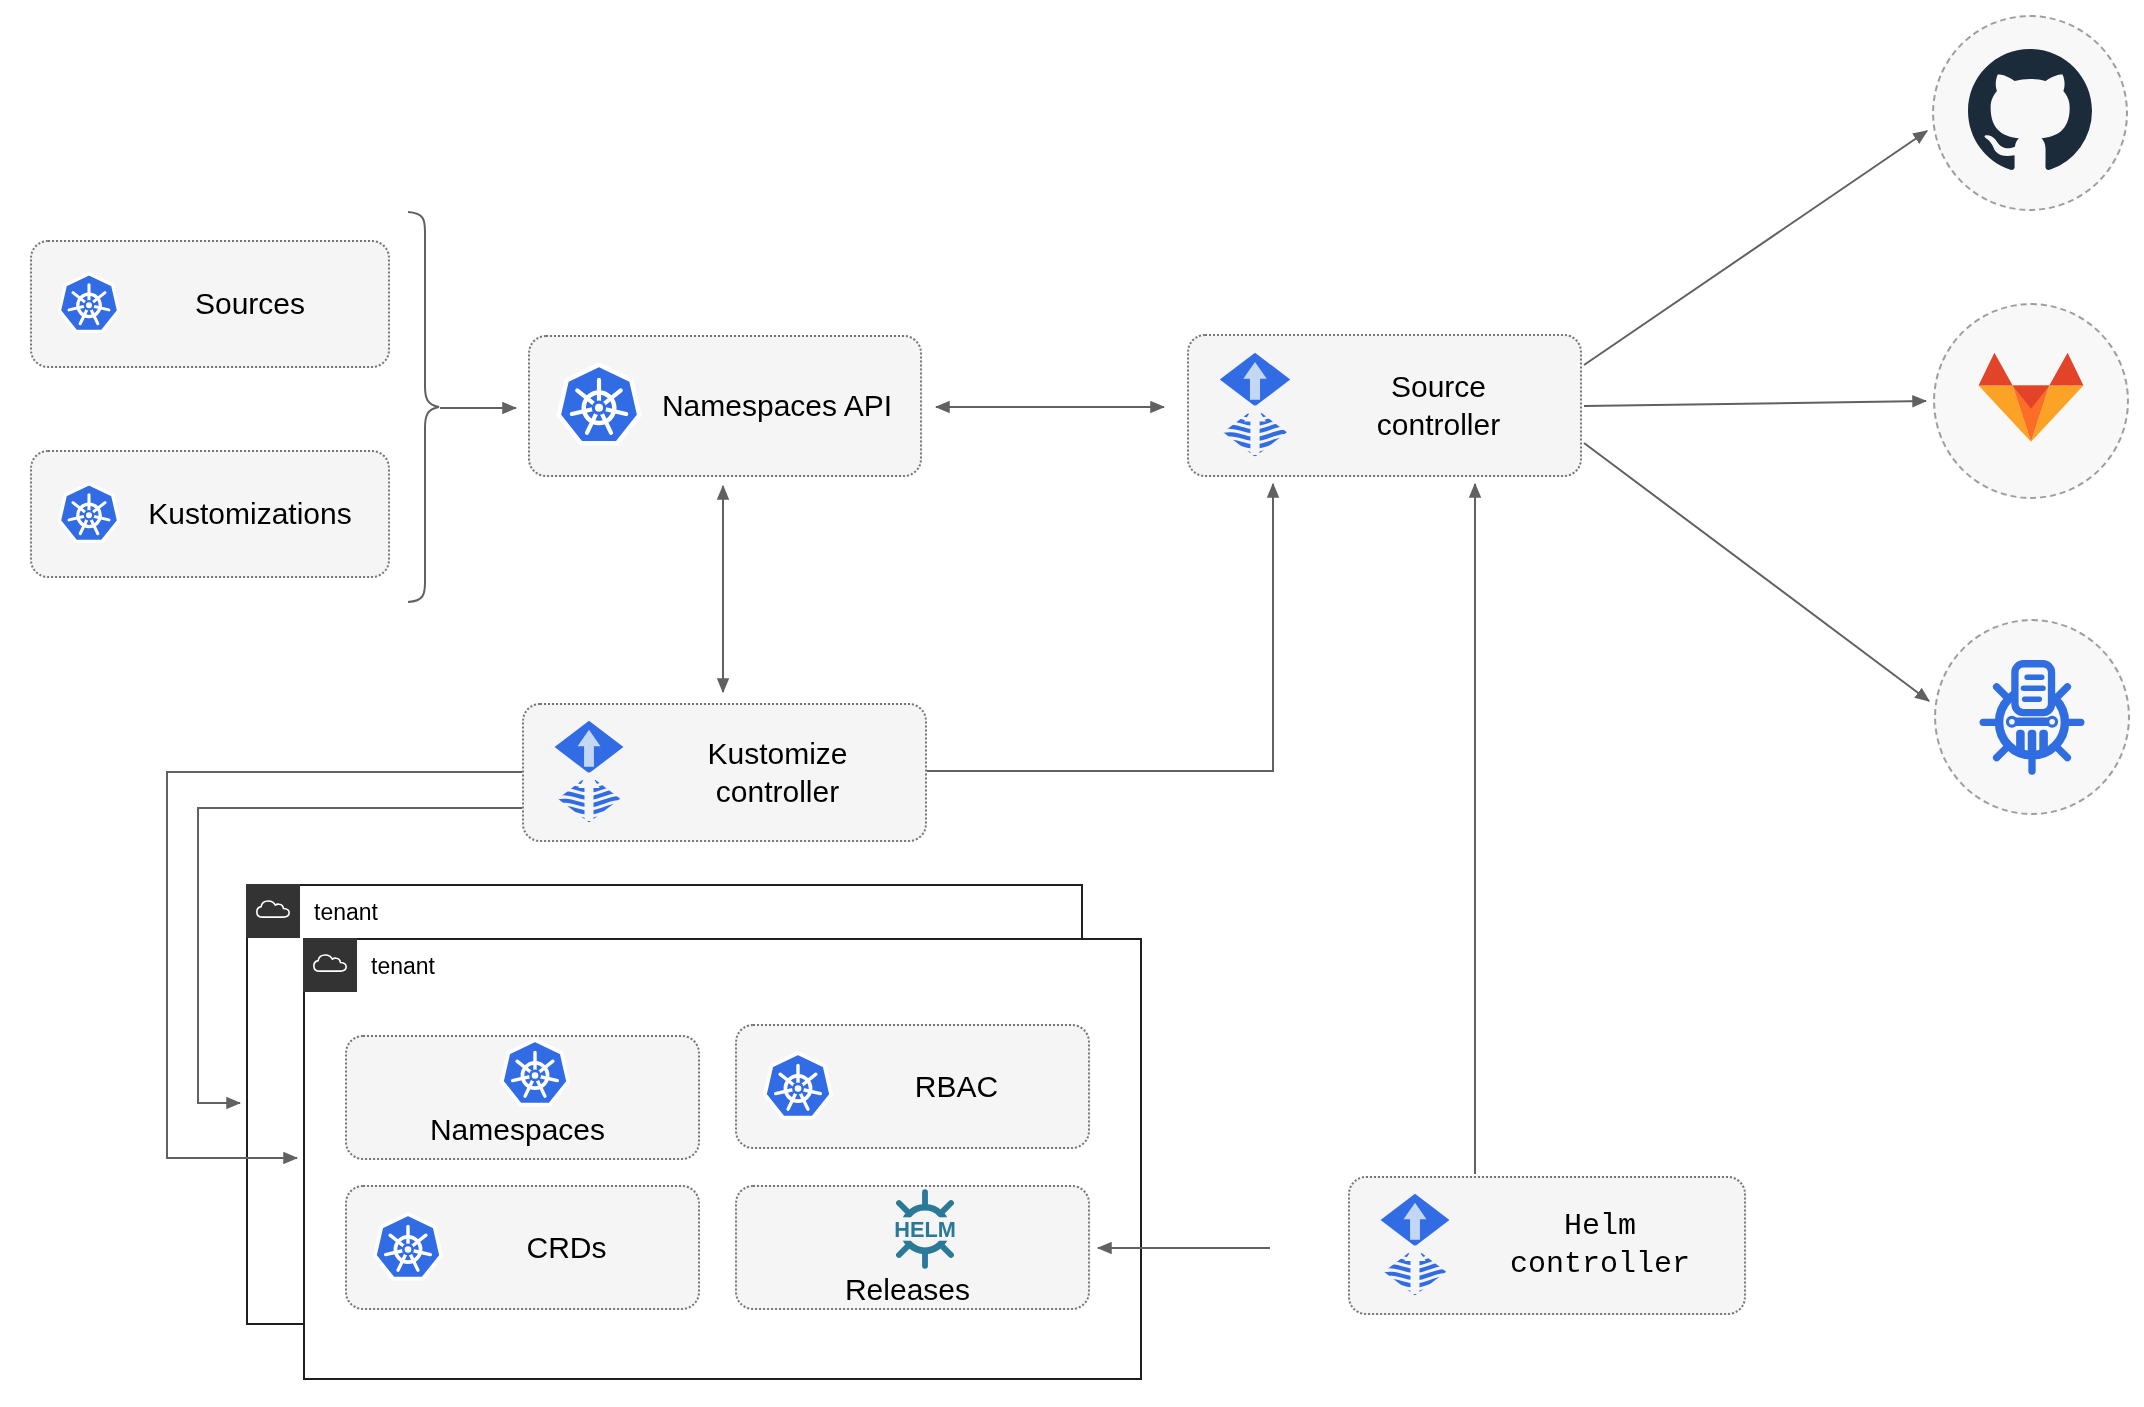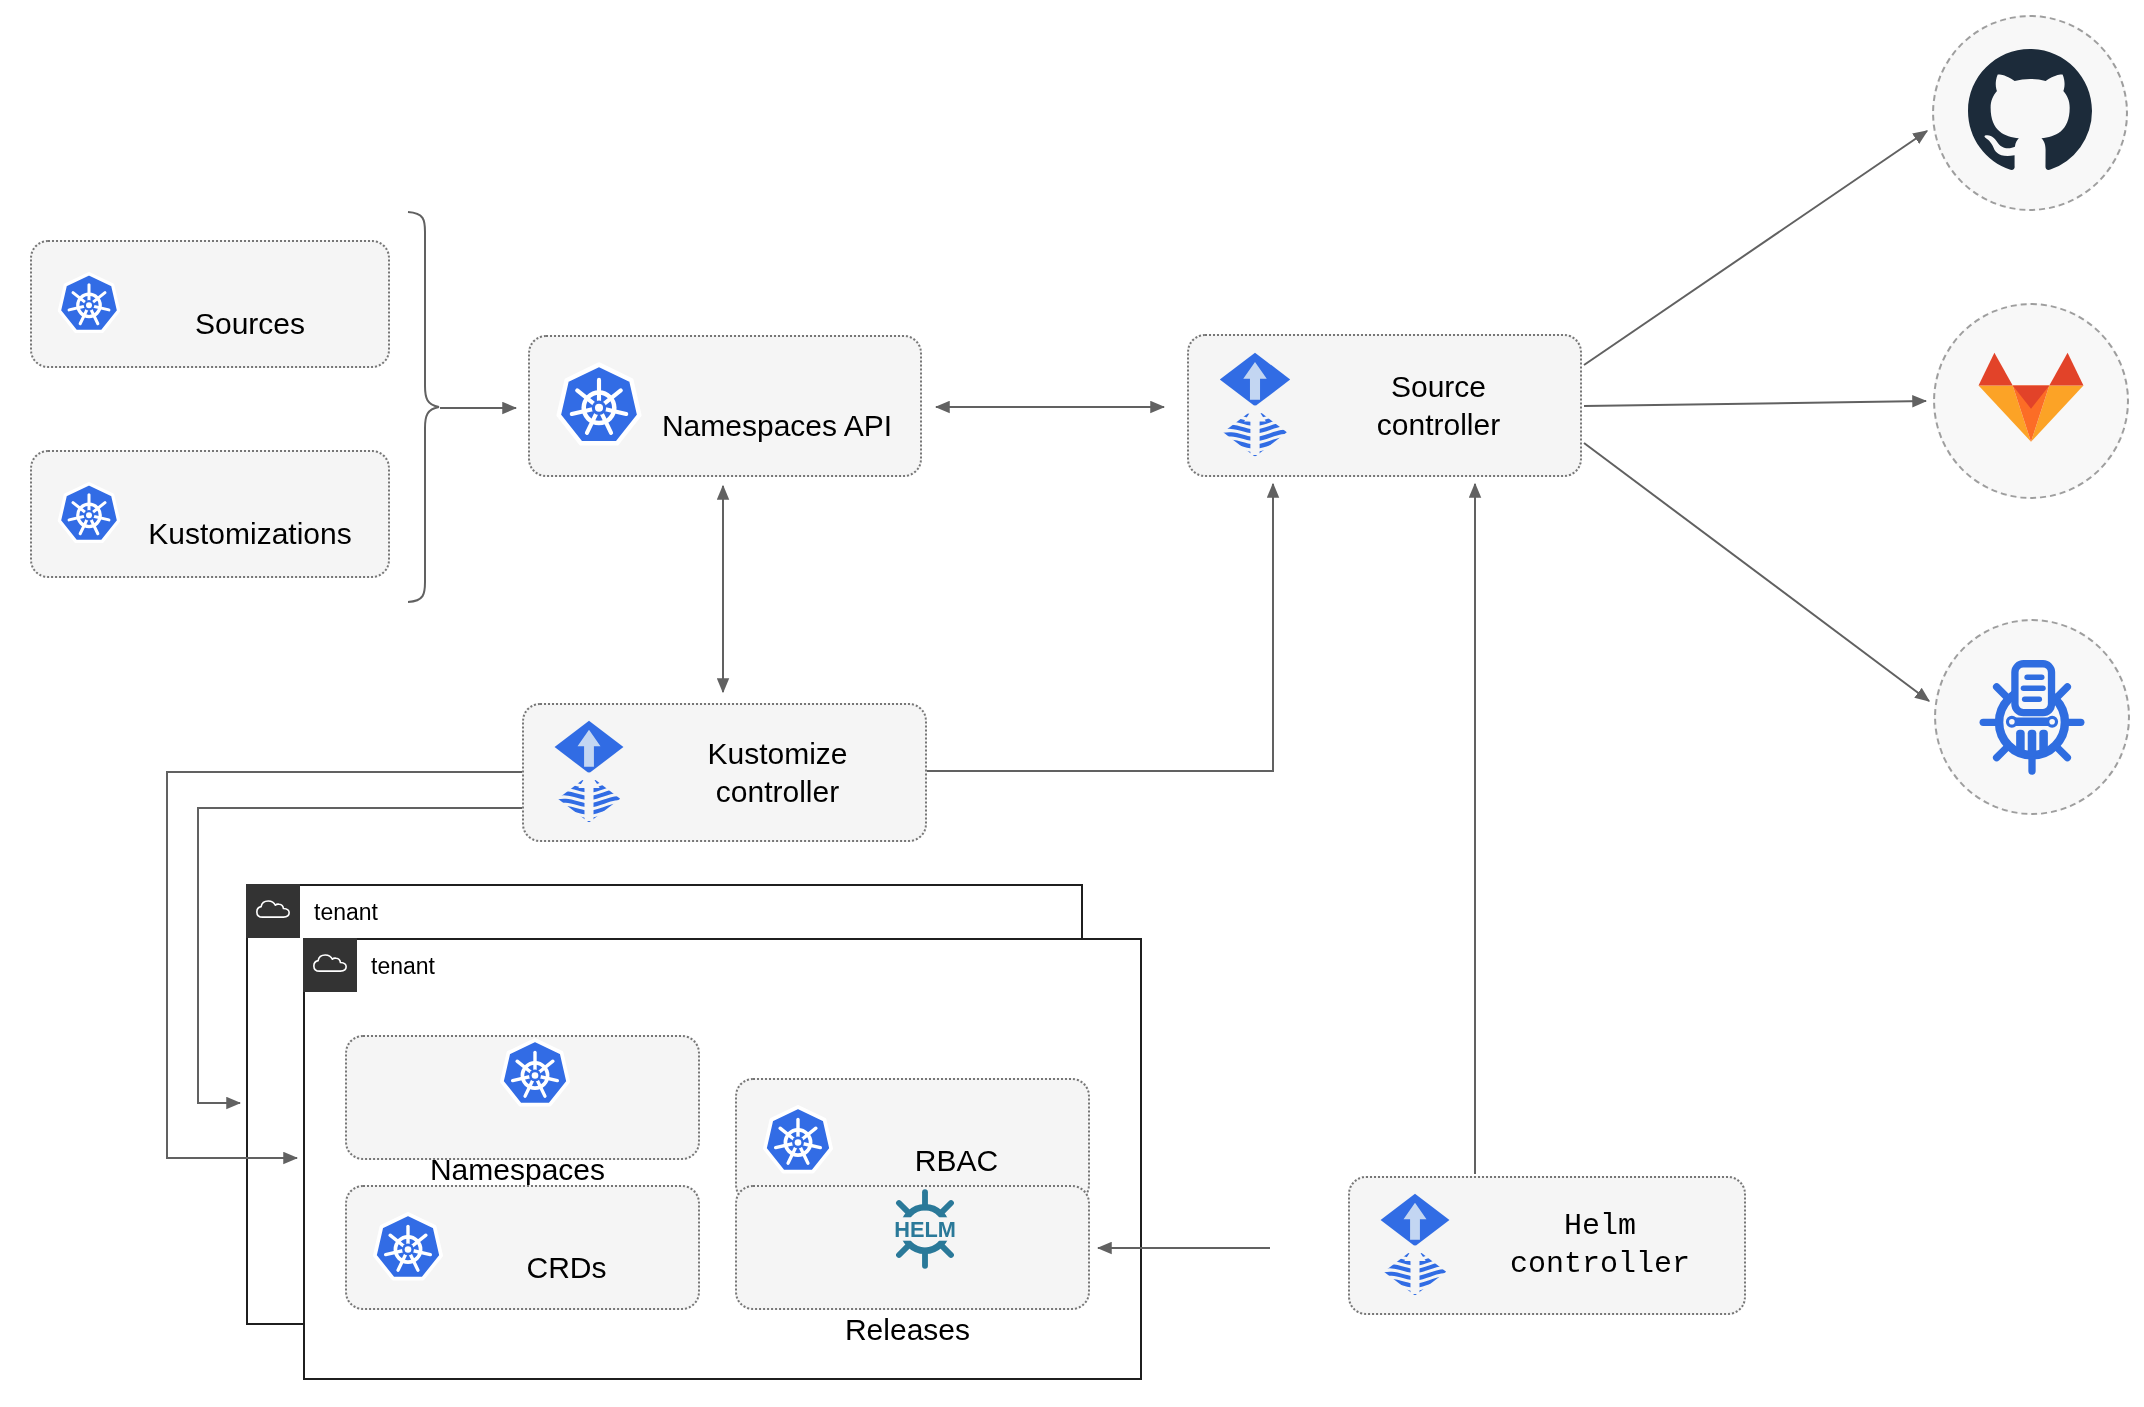--- a/index.html
+++ b/index.html
@@ -5,21 +5,21 @@
   html,body { margin:0; padding:0; background:#ffffff; }
   body { font-family:"Liberation Sans", sans-serif; }
   #canvas { position:relative; width:2144px; height:1407px; background:#ffffff; overflow:hidden; }
 
   .node {
     position:absolute; background:#f5f5f5;
     border:2px dotted #767676; border-radius:18px;
     display:flex; align-items:center; box-sizing:border-box;
   }
   .node .icon { flex:0 0 auto; margin-left:24px; display:flex; align-items:center; }
-  .node .lbl { flex:1 1 auto; text-align:center; font-size:30px; color:#000; padding-right:10px; line-height:1.25;margin-top:40px; }
+  .node .lbl { flex:1 1 auto; text-align:center; font-size:30px; color:#000; padding-right:10px; line-height:1.25; }
   .node .lbl.two-line { max-width:200px; margin:16px auto; padding-right:0; }
 
   .endpoint-circle {
     position:absolute; width:196px; height:196px; border-radius:50%;
     border:2px dashed #9e9e9e; background:#f8f8f8;
     display:flex; align-items:center; justify-content:center; box-sizing:border-box;
   }
 
   .tenant { position:absolute; background:#ffffff; border:2px solid #1f1f1f; box-sizing:border-box; }
   .tenant-header { position:absolute; top:-2px; left:-2px; width:54px; height:54px; background:#333333;
@@ -206,21 +206,21 @@
 
   <div class="node" style="left:345px; top:1035px; width:355px; height:125px;flex-direction:column;">
     <span class="icon">
       <svg width="74" height="74" viewBox="0 0 100 100">
           <use href="#sym-k8s"></use>
         </svg>
     </span>
     <span class="lbl">Namespaces</span>
   </div>
 
-  <div class="node" style="left:735px; top:1078px; width:355px; height:125px;">
+  <div class="node" style="left:735px; top:1024px; width:355px; height:125px;">
     <span class="icon">
       <svg width="74" height="74" viewBox="0 0 100 100">
           <use href="#sym-k8s"></use>
         </svg>
     </span>
     <span class="lbl">RBAC</span>
   </div>
 
   <div class="node" style="left:345px; top:1185px; width:355px; height:125px;">
     <span class="icon">

